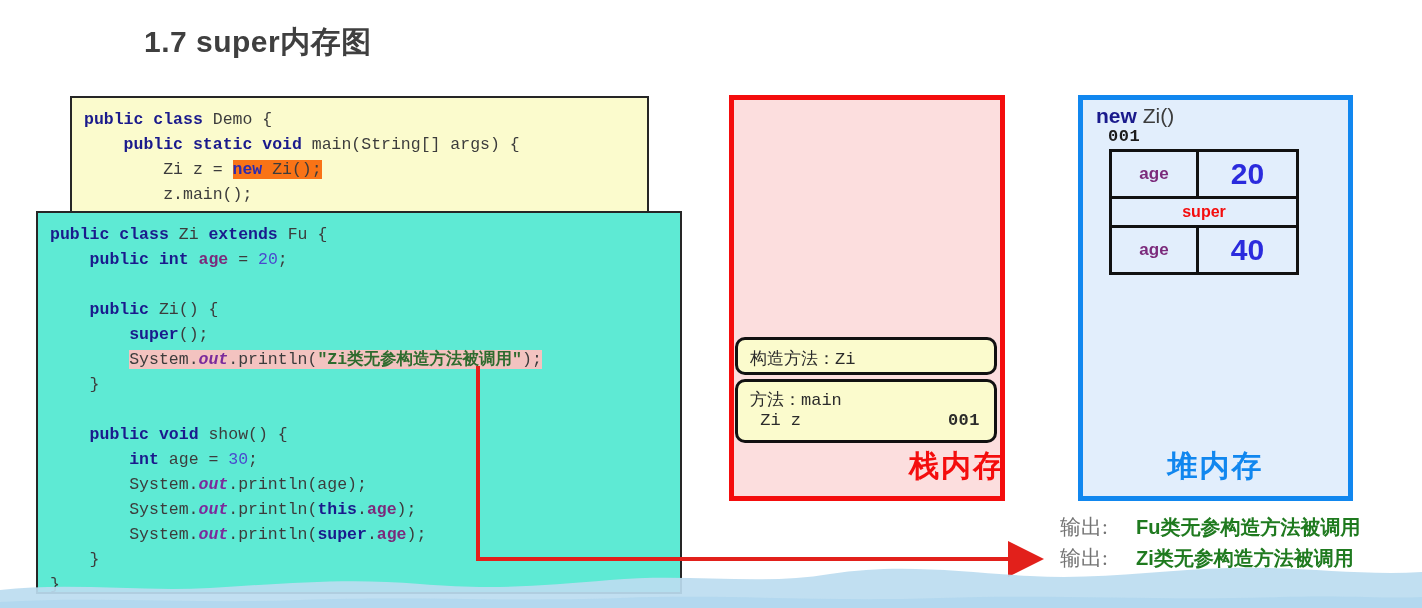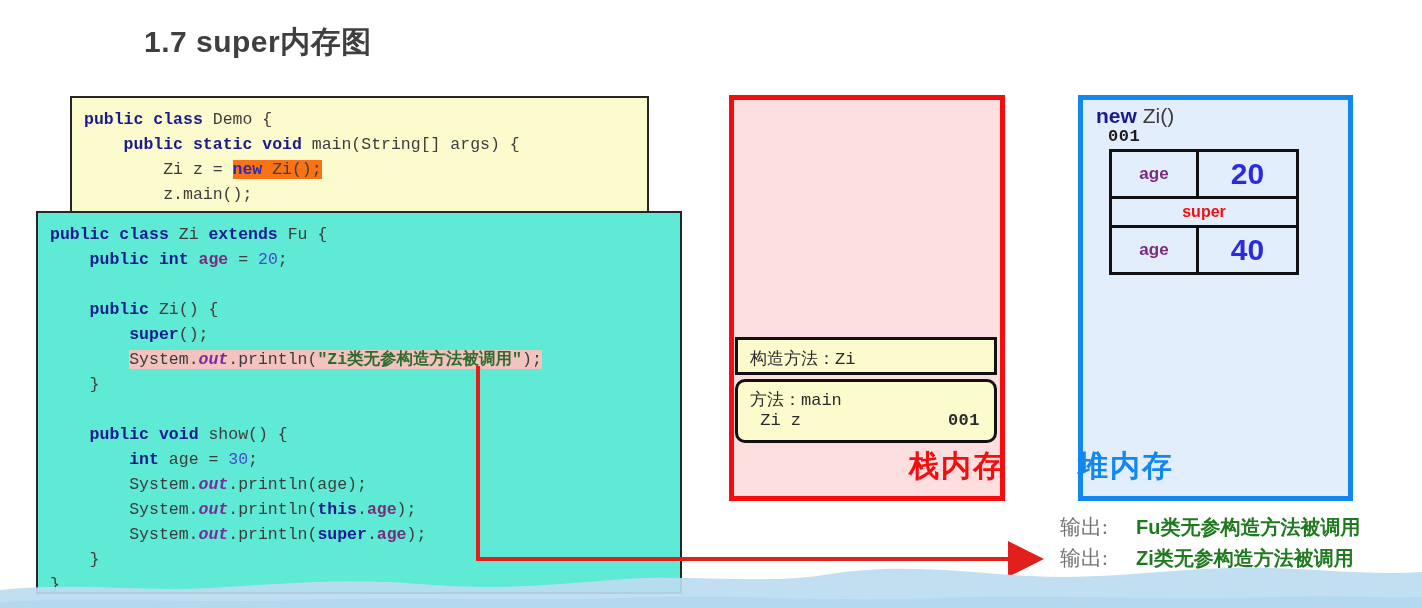--- a/index.html
+++ b/index.html
@@ -66,21 +66,21 @@
   .frame{
     position:absolute;
     box-sizing:border-box;
     border:3px solid #111;
     background:#fbfbcd;
     font-family:"Liberation Mono","DejaVu Sans Mono",monospace;
     font-size:17px;
     color:#2b2b2b;
     white-space:pre;
   }
-  #frame-constructor{left:735px;top:329px;width:262px;height:38px;padding:7px 0 0 12px;z-index:4;}
+  #frame-constructor{left:735px;top:329px;width:262px;height:38px;padding:7px 0 0 12px;z-index:4;border-radius:10px;}
   #frame-main{left:735px;top:371px;width:262px;height:64px;padding:6px 0 0 12px;z-index:4;border-radius:10px;}
   #frame-main .row2{display:block;position:relative;height:24px;}
   #frame-main .addr{position:absolute;right:14px;top:0;font-weight:bold;letter-spacing:.5px;}
   #stack-label{
     position:absolute;left:729px;top:438px;width:276px;
     text-align:right;
     font-family:"Liberation Sans", sans-serif;
     font-size:30px;font-weight:bold;color:#f40d0d;
     z-index:5;letter-spacing:2px;
   }
@@ -114,20 +114,21 @@
     background:#e2eefc;
     text-align:center;
     padding:0;
     height:44px;
   }
   .cell-key{font-family:"Liberation Sans",sans-serif;font-size:17px;font-weight:bold;color:#7b2a7b;width:84px;}
   .cell-val{font-family:"Liberation Sans",sans-serif;font-size:30px;font-weight:bold;color:#2b2bdd;}
   .cell-super{font-family:"Liberation Sans",sans-serif;font-size:16px;font-weight:bold;color:#f40d0d;height:26px !important;}
   #heap-label{
     position:absolute;left:1078px;top:438px;width:275px;
+    text-align:center;
     font-family:"Liberation Sans", sans-serif;
     font-size:30px;font-weight:bold;color:#1187ef;
     z-index:5;letter-spacing:2px;
   }
 
   
   #output-area{position:absolute;left:1060px;top:505px;z-index:6;}
   .out-row{display:flex;align-items:baseline;height:31px;}
   .out-label{
     font-family:"Liberation Serif",serif;

